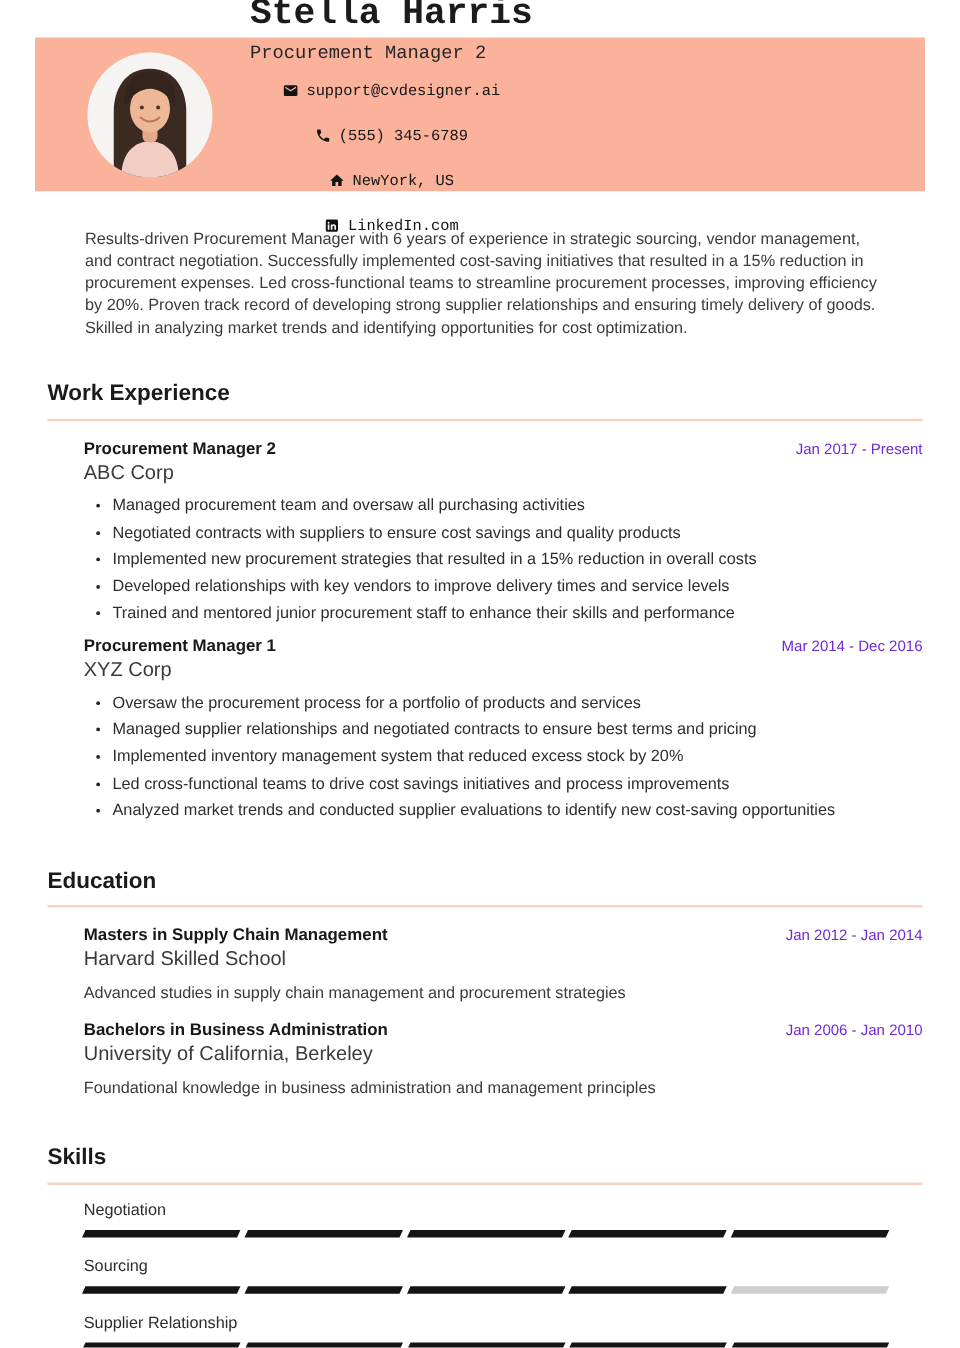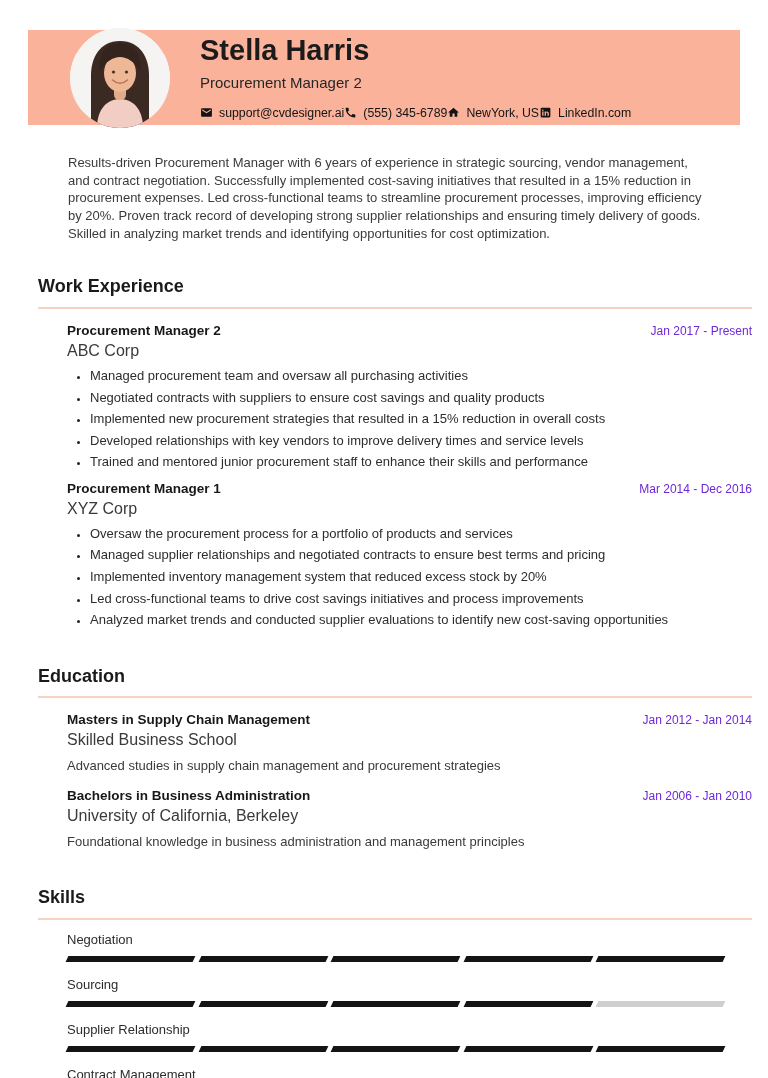--- a/index.html
+++ b/index.html
@@ -5,43 +5,43 @@
   html,body{margin:0;padding:0;}
   body{
     width:768px;height:1078px;overflow:hidden;background:#ffffff;
     font-family:"Liberation Sans", sans-serif;color:#2d2d2d;
     -webkit-font-smoothing:antialiased;
   }
   .page{position:relative;width:768px;height:1078px;}
 
   
   .header{
-    margin:30px 28px 0 28px;height:95px;background:#FAB29B;
-    display:flex;align-items:center;box-sizing:border-box;padding-left:42px;
+    margin:30px 28px 0 28px;height:123px;background:#FAB29B;
+    display:flex;align-items:center;box-sizing:border-box;padding-left:42px;font-family:Liberation Mono, monospace;
   }
   .avatar{
     width:100px;height:100px;border-radius:50%;overflow:hidden;
     background:#f6f4f2;flex:0 0 auto;
   }
   .avatar svg{display:block;width:100%;height:100%;}
   .header-text{margin-left:30px;}
   .person-name{font-size:29px;font-weight:bold;color:#1b1b1b;margin:0;line-height:1.1;}
   .person-title{font-size:15px;color:#262626;margin-top:7px;}
-  .contacts{display:flex;align-items:center;margin-top:15px;font-size:12.3px;color:#141414;}
+  .contacts{display:flex;align-items:center;gap:22px;margin-top:15px;font-size:12.3px;color:#141414;flex-direction:column;}
   .contact{display:flex;align-items:center;gap:6px;white-space:nowrap;}
   .cicon{display:inline-flex;}
   .cicon svg{width:13px;height:13px;fill:#141414;}
 
   
   .summary{
     margin:29px 56px 0 68px;font-size:13px;line-height:1.36;color:#3b3b3b;
   }
 
   
-  .section{margin:0 16px 0 38px;}
+  .section{margin:0 30px 0 38px;}
   .section-work{margin-top:34px;}
   .section-education{margin-top:37px;}
   .section-skills{margin-top:38px;}
   .section-heading{font-size:18px;font-weight:bold;color:#1a1a1a;margin:0;line-height:1.2;}
   .divider{height:2px;background:#F8D2C1;margin-top:9px;}
   .entries{margin-left:29px;margin-top:14px;}
 
   .entry-head{display:flex;justify-content:space-between;align-items:flex-start;}
   .entry-title{font-size:13.5px;font-weight:bold;color:#181818;}
   .entry-sub{font-size:16px;color:#3a3a3a;margin-top:4px;}
@@ -171,21 +171,21 @@
 
   <section class="section section-education">
     <h2 class="section-heading">Education</h2>
     <div class="divider"></div>
     <div class="entries">
 
       <div class="edu-entry">
         <div class="entry-head">
           <div>
             <div class="entry-title">Masters in Supply Chain Management</div>
-            <div class="entry-sub">Skilled Business School</div>
+            <div class="entry-sub">Harvard Skilled School</div>
           </div>
           <div class="entry-dates">Jan 2012 - Jan 2014</div>
         </div>
         <div class="edu-desc">Advanced studies in supply chain management and procurement strategies</div>
       </div>
 
       <div class="edu-entry">
         <div class="entry-head">
           <div>
             <div class="entry-title">Bachelors in Business Administration</div>

